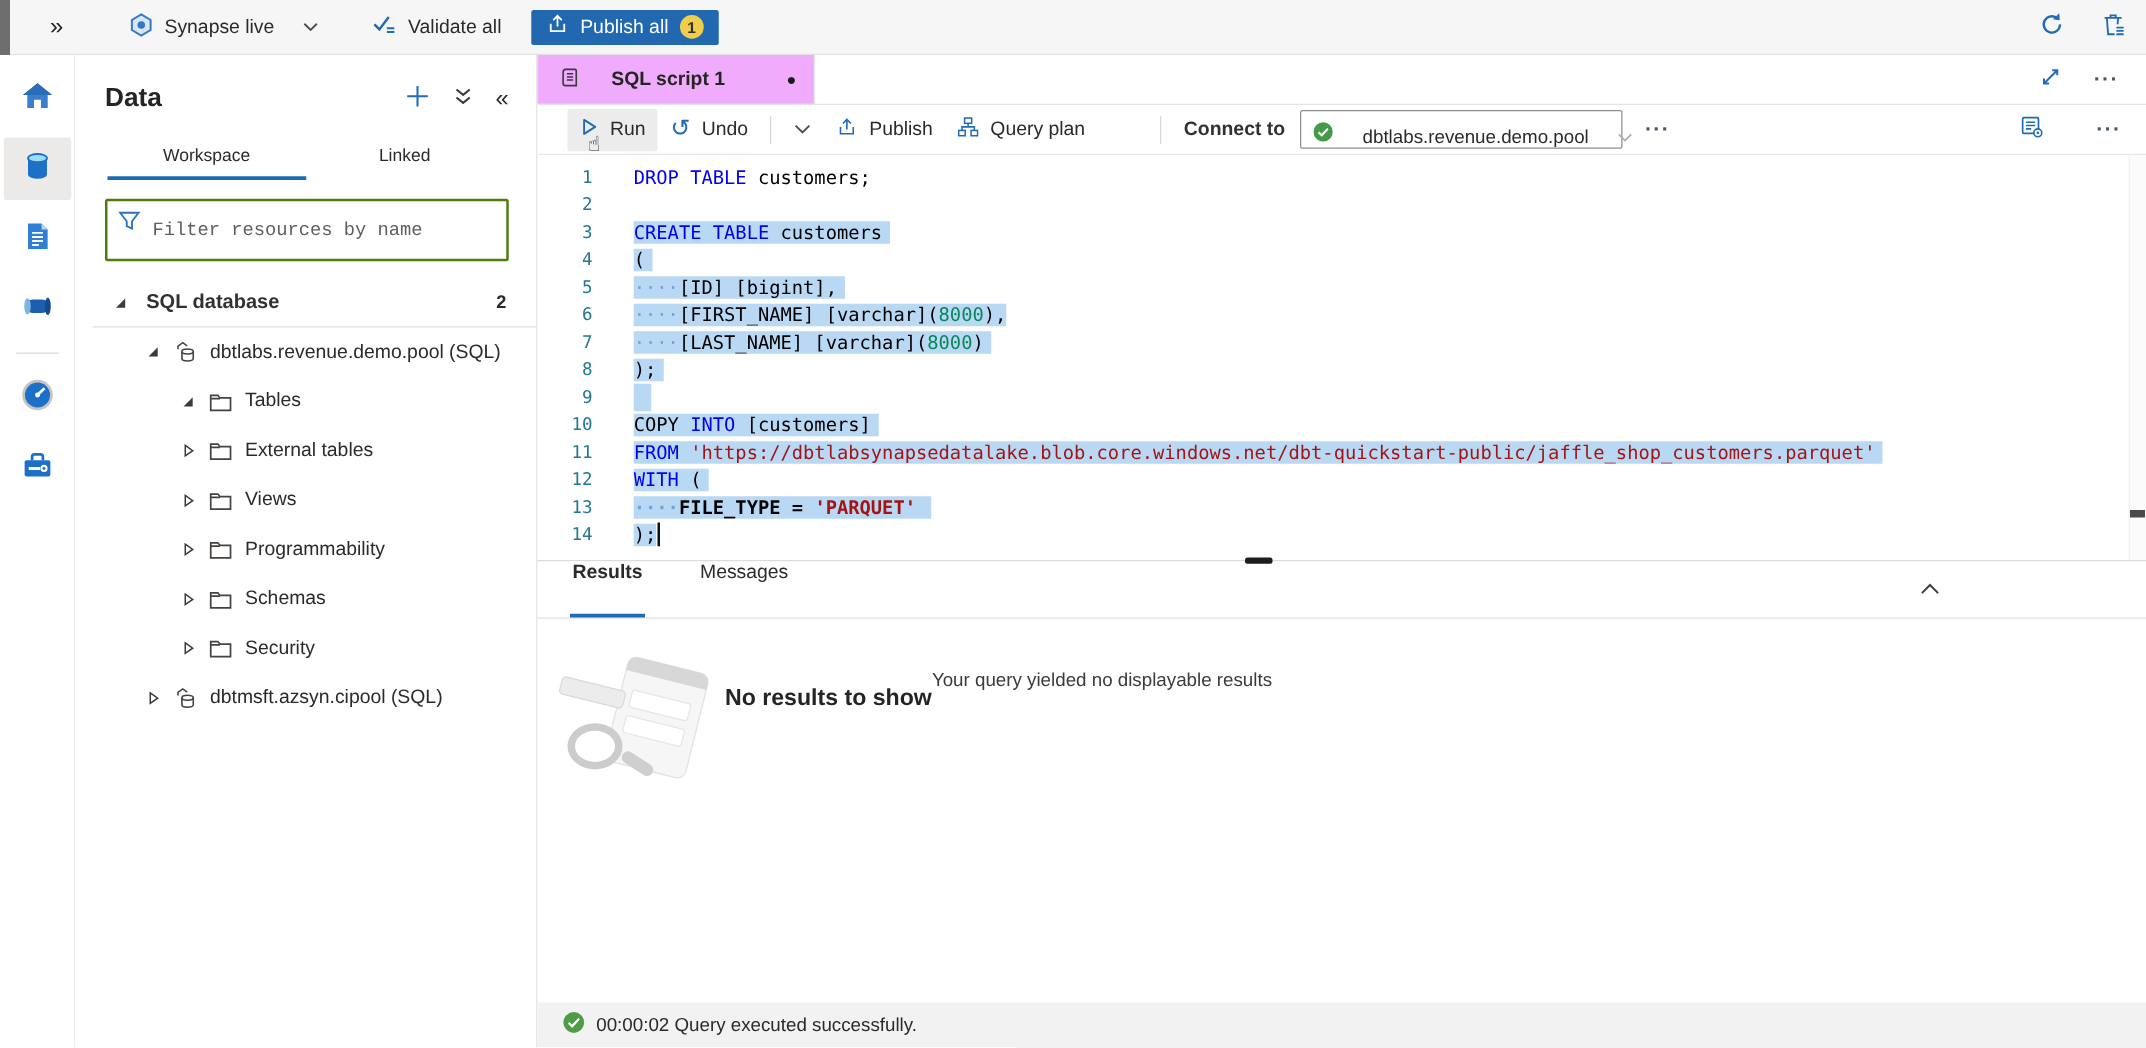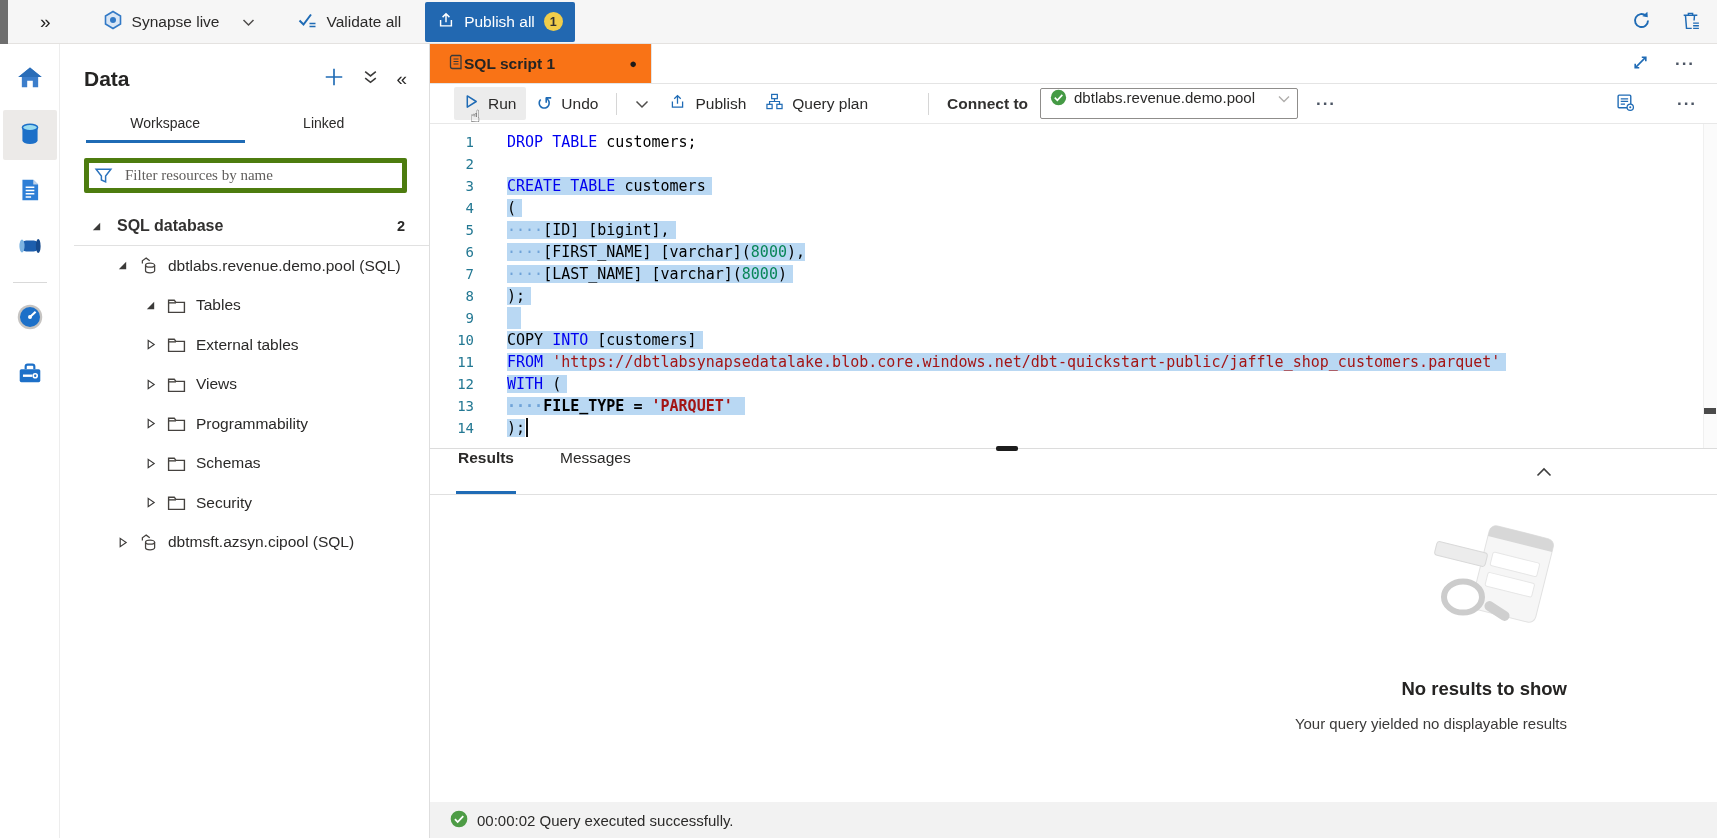--- a/index.html
+++ b/index.html
@@ -8,21 +8,21 @@
   .screen{position:relative;width:1717px;height:838px;display:flex;flex-direction:column}
 
   
   .topbar{flex:0 0 44px;background:#f6f6f6;border-bottom:1px solid #e4e2e0;display:flex;align-items:center;position:relative;padding-left:0}
   .dark-edge{position:absolute;left:0;top:0;width:8px;height:44px;background:#6e6e6e}
   .chevrons-btn{margin-left:34px;font-size:19px;color:#252423;background:none;border:none;line-height:1;padding:2px 6px}
   .mode-select{display:flex;align-items:center;gap:9px;margin-left:40px;padding:4px 6px}
   .mode-select .lbl{font-size:15.5px;color:#2b2a29}
   .mode-chevron{margin-left:14px}
   .top-btn{display:flex;align-items:center;gap:9px;background:none;border:none;font-size:15.5px;color:#2b2a29;padding:6px 10px;margin-left:26px}
-  .publish-btn{display:flex;align-items:center;gap:9px;background:#2268b1;color:#fff;border:none;border-radius:2px;font-size:15.5px;height:40px;padding:0 12px;margin-left:14px}
+  .publish-btn{display:flex;align-items:center;gap:9px;background:#2268b1;color:#fff;border:none;border-radius:2px;font-size:15.5px;height:28px;padding:0 12px;margin-left:14px}
   .badge{width:19px;height:19px;border-radius:50%;background:#f0cd4a;color:#323130;font-size:12.5px;font-weight:bold;display:flex;align-items:center;justify-content:center}
   .topbar-right{margin-left:auto;display:flex;align-items:center;gap:28px;padding-right:16px}
 
   
   .bodyrow{flex:1;display:flex;min-height:0}
 
   
   .rail{flex:0 0 60px;background:#fff;border-right:1px solid #ededed;display:flex;flex-direction:column;align-items:center;padding-top:10px}
   .rail-item{width:54px;height:50px;display:flex;align-items:center;justify-content:center;border-radius:2px;margin-bottom:6px}
   .rail-item.selected{background:#eceae8}
@@ -31,51 +31,51 @@
   
   .datapanel{flex:0 0 370px;border-right:1px solid #dedede;display:flex;flex-direction:column;background:#fff}
   .dp-head{display:flex;align-items:center;padding:22px 22px 0 24px}
   .dp-title{font-size:21px;font-weight:bold;color:#252423}
   .dp-actions{margin-left:auto;display:flex;align-items:center;gap:17px}
   .dp-actions .txticon{font-size:19px;color:#2b2a29;line-height:1}
   .dp-tabs{display:flex;margin-top:16px;padding:0 26px}
   .dp-tab{flex:1;text-align:center;font-size:14px;color:#2b2a29;padding:8px 0 9px;border-bottom:3px solid transparent}
   .dp-tab.active{border-bottom-color:#1f6bb5}
   .filter-wrap{position:relative;margin:15px 22px 0 24px}
-  .filter-wrap input{width:100%;height:35px;border:5px solid #4d7c0f;border-radius:2px;padding:0 8px 0 36px;font-size:15px;font-family:Liberation Serif, serif;color:#323130;background:#fff}
+  .filter-wrap input{width:100%;height:50px;border:2px solid #4d7c0f;border-radius:2px;padding:0 8px 0 36px;font-size:15px;font-family:Liberation Mono, monospace;color:#323130;background:#fff}
   .filter-wrap input::placeholder{color:#605e5c}
   .funnel{position:absolute;left:10px;top:8px}
   .tree{margin-top:14px;overflow:hidden}
   .tree-root{display:flex;align-items:center;height:38px;padding:0 24px 0 30px}
   .tree-root .tlabel{font-weight:bold;font-size:16px;margin-left:14px;flex:1}
   .tree-root .count{font-size:14.5px;font-weight:bold;color:#2b2a29}
   .tree-sep{border-bottom:1px solid #e1e1e1;margin-left:14px}
   .tree-item{display:flex;align-items:center;height:39.5px}
   .tree-item.lvl1{padding-left:56px}
   .tree-item.lvl2{padding-left:84px}
   .twisty{width:13px;display:flex;justify-content:center}
   .ticon{margin-left:10px;display:flex}
   .tree-item .tlabel{margin-left:10px;font-size:15.5px;color:#2b2a29;white-space:nowrap}
 
   
   .main{flex:1;display:flex;flex-direction:column;min-width:0;background:#fff}
   .tabstrip{flex:0 0 40px;display:flex;border-bottom:1px solid #e4e4e4}
-  .doc-tab{width:222px;display:flex;align-items:center;gap:0;padding:0 14px 0 16px;border-right:1px solid #e4e4e4;background:#f97316}
+  .doc-tab{width:222px;display:flex;align-items:center;gap:25px;padding:0 14px 0 16px;border-right:1px solid #e4e4e4;background:#f0abfc}
   .doc-tab .ttl{font-weight:bold;font-size:15.5px;color:#252423}
   .dirty-dot{margin-left:auto;font-size:13px;color:#1b1a19}
   .tabstrip-right{margin-left:auto;display:flex;align-items:center;gap:26px;padding-right:22px}
   .ellipsis{font-size:17px;font-weight:bold;color:#4c5564;letter-spacing:1px;line-height:1}
 
   .toolbar{flex:0 0 40px;display:flex;align-items:center;border-bottom:1px solid #e8e8e8;padding-left:24px;position:relative}
   .tbtn{display:flex;align-items:center;gap:9px;font-size:15.5px;color:#2b2a29;background:none;border:none;padding:7px 10px;border-radius:2px}
   .tbtn.hovered{background:#ececec}
   .undo-glyph{font-family:"DejaVu Sans",sans-serif;color:#1f6bb5;font-size:19px;line-height:1}
   .tsep{width:1px;height:22px;background:#d6d6d6;margin:0 8px}
   .connect-label{font-weight:bold;font-size:15.5px;margin:0 12px 0 52px}
-  .pool-select{display:flex;align-items:flex-start;gap:7px;border:1px solid #8f8d8b;border-radius:2px;height:31px;padding:0 7px 0 9px;width:258px;background:#fff}
+  .pool-select{display:flex;align-items:flex-end;gap:23px;border:1px solid #8f8d8b;border-radius:2px;height:31px;padding:0 7px 0 9px;width:258px;background:#fff}
   .pool-select .pv{font-size:15px;color:#2b2a29;white-space:nowrap;flex:1}
   .toolbar .ellipsis{margin-left:18px}
   .toolbar-right{margin-left:auto;display:flex;align-items:center;gap:24px;padding-right:20px}
   .mouse-cursor{position:absolute;left:40px;top:22px;font-family:"DejaVu Sans",sans-serif;font-size:17px;color:#1c1c1c;text-shadow:0 0 2px #fff;z-index:5}
 
   
   .editor{flex:0 0 324px;position:relative;padding-top:7px;overflow:hidden}
   .code-line{display:flex;height:22px;line-height:22px;font-family:"DejaVu Sans Mono",monospace;font-size:15px;white-space:pre}
   .ln{flex:0 0 44px;text-align:right;color:#237893;font-size:14px;font-family:"DejaVu Sans Mono",monospace}
   .lc{margin-left:33px}
@@ -90,21 +90,21 @@
   .overview{position:absolute;right:0;top:0;width:14px;height:100%;background:#fbfbfb;border-left:1px solid #f0f0f0}
   .ov-mark{position:absolute;right:1px;top:284px;width:12px;height:6px;background:#4a4a4a}
 
   
   .results-header{flex:0 0 47px;border-top:1px solid #dcdcdc;border-bottom:1px solid #e0e0e0;display:flex;position:relative;padding-left:26px}
   .splitter-handle{position:absolute;top:-3px;left:44%;width:22px;height:5px;border-radius:2px;background:#1d1d1d}
   .r-tab{font-size:15.5px;color:#2b2a29;padding:0 2px 12px;border-bottom:3px solid transparent;margin-right:42px}
   .r-tab.active{font-weight:bold;border-bottom-color:#1f6bb5}
   .collapse-results{position:absolute;right:165px;top:14px}
   .results-body{flex:1;position:relative;overflow:hidden}
-  .empty{display:flex;flex-direction:column;align-items:flex-end;margin-right:150px;padding-top:26px}
+  .empty{display:flex;flex-direction:row;align-items:flex-start;margin-right:150px;padding-top:26px}
   .empty-title{font-size:18.5px;font-weight:bold;color:#252423;margin-top:26px}
   .empty-sub{font-size:15px;color:#3b3a39;margin-top:15px}
 
   
   .statusbar{flex:0 0 36px;background:#f2f2f2;display:flex;align-items:center;gap:9px;padding-left:20px;font-size:15px;color:#2b2a29}
 </style>
 </head>
 <body>
 
 <div class="screen">

